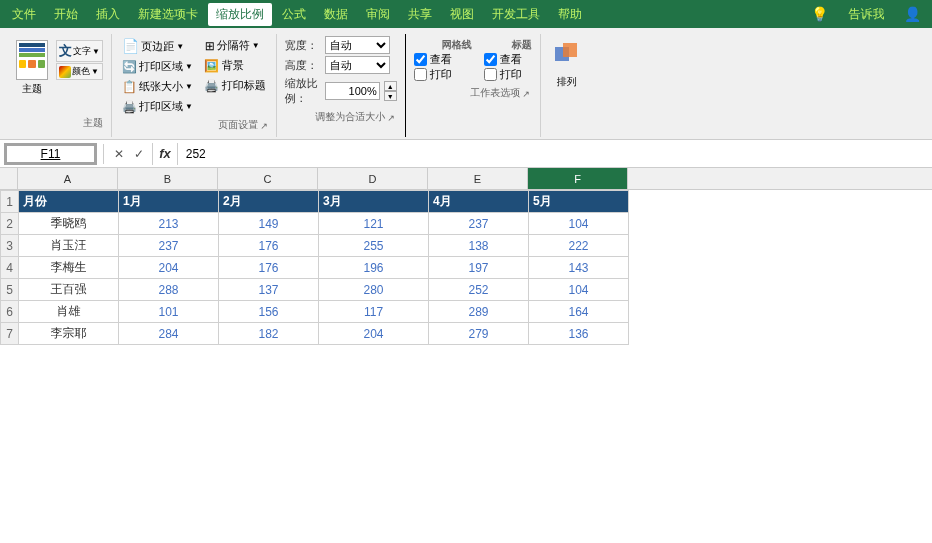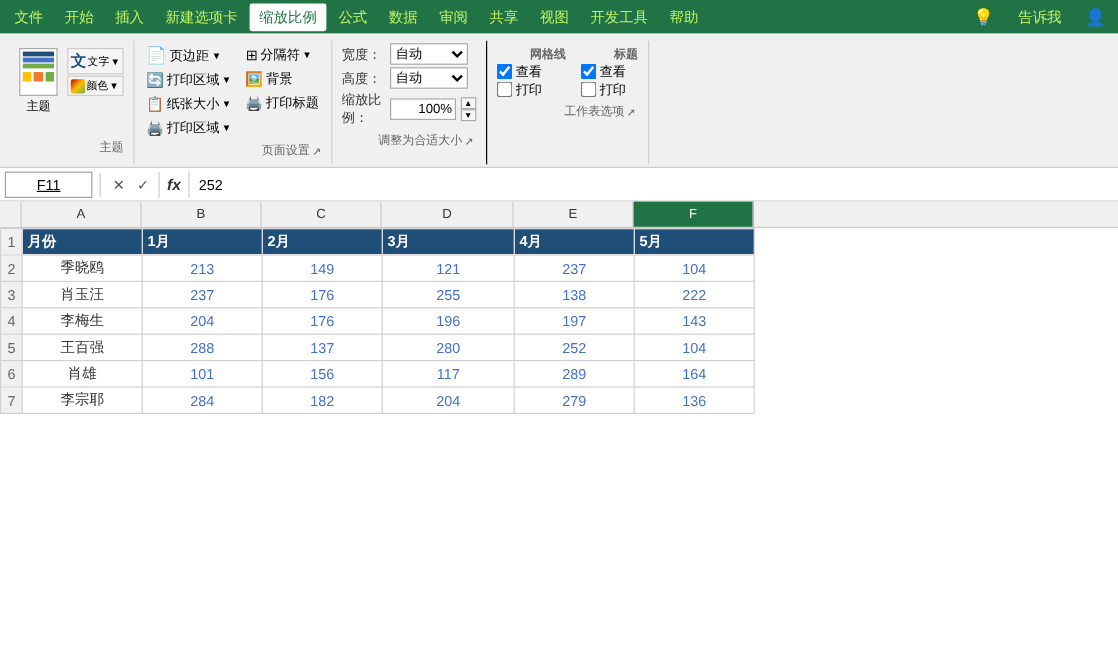--- a/index.html
+++ b/index.html
@@ -115,23 +115,23 @@
     .formula-bar {
       display: flex;
       align-items: center;
       height: 28px;
       border-bottom: 1px solid #ccc;
       background: #fff;
       padding: 0 4px;
       gap: 4px;
     }
     .name-box {
-      width: 73px;
+      width: 93px;
       height: 22px;
-      border: 1px solid #a3a3a3;
+      border: 3px solid #a3a3a3;
       font-size: 12px;
       padding: 0 4px;
       text-align: center;
       text-decoration: underline;
     }
     .formula-divider {
       width: 1px;
       height: 20px;
       background: #ccc;
       margin: 0 2px;
@@ -526,20 +526,31 @@
             <span>打印</span>
           </div>
         </div>
       </div>
       <div class="ribbon-group-footer">
         <span class="ribbon-group-label">工作表选项</span>
         <span class="expand-btn">↗</span>
       </div>
     </div>
 
+    <div class="arrange-section">
+      <div class="arrange-btn">
+        <div class="arrange-icon">
+          <svg width="28" height="28" viewBox="0 0 28 28">
+            <rect x="2" y="8" width="14" height="14" fill="#4472c4" opacity="0.8"></rect>
+            <rect x="10" y="4" width="14" height="14" fill="#ed7d31" opacity="0.8"></rect>
+          </svg>
+        </div>
+        <span>排列</span>
+      </div>
+    </div>
 
   </div>
 </div>
 
 <div class="formula-bar">
   <input class="name-box" value="F11" style="">
   <div class="formula-divider"></div>
   <div class="formula-actions">
     <span class="formula-btn">✕</span>
     <span class="formula-btn">✓</span>

